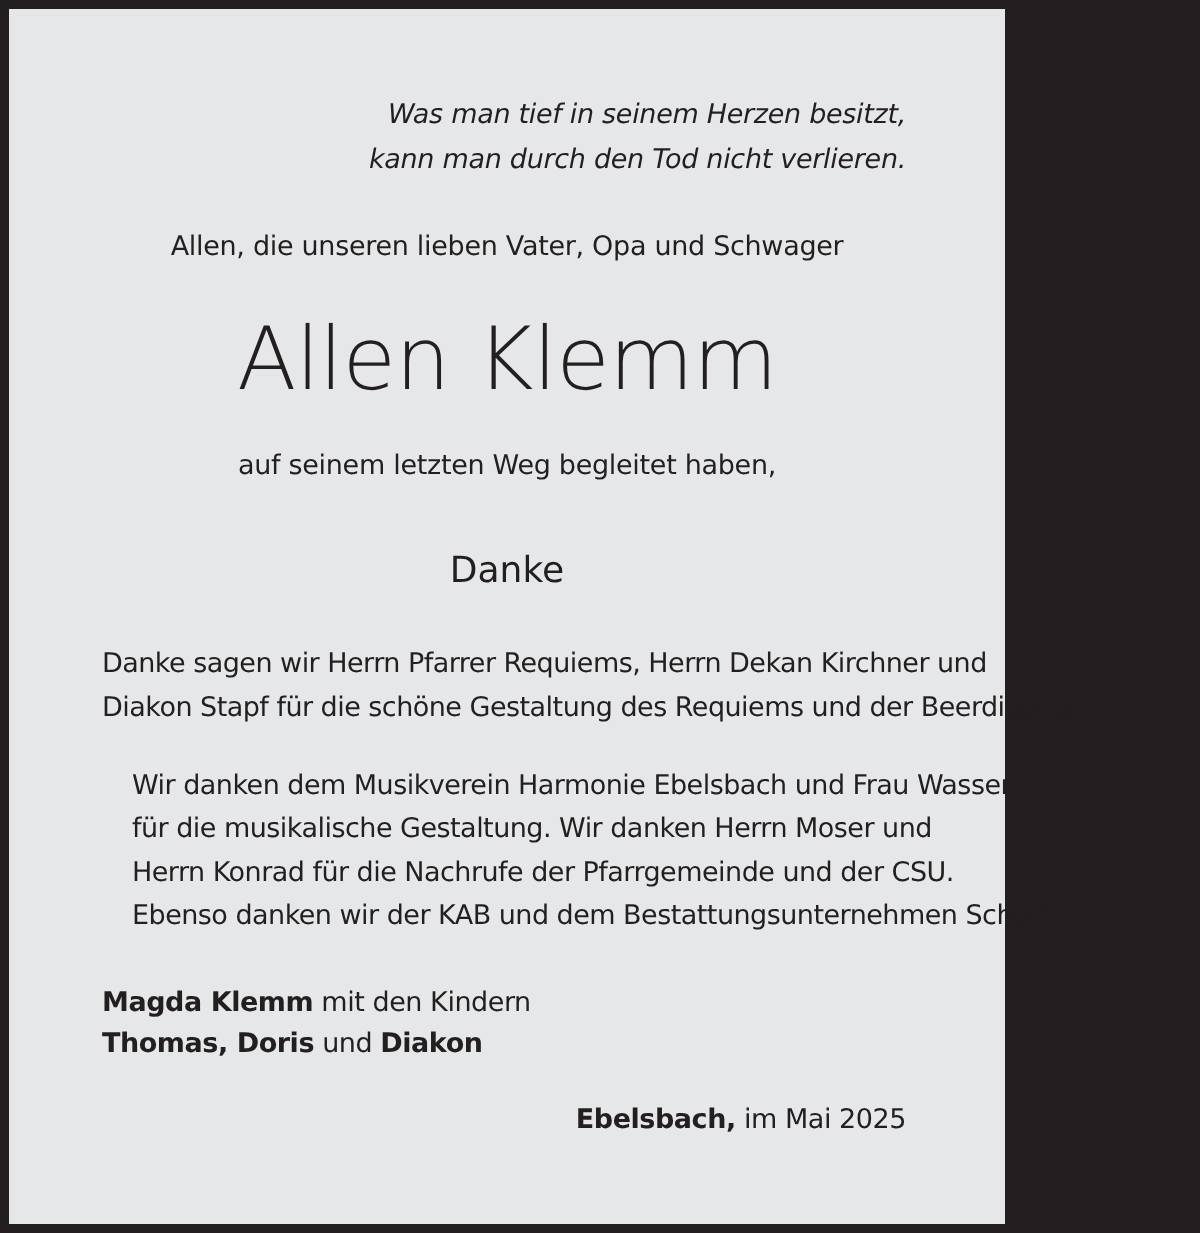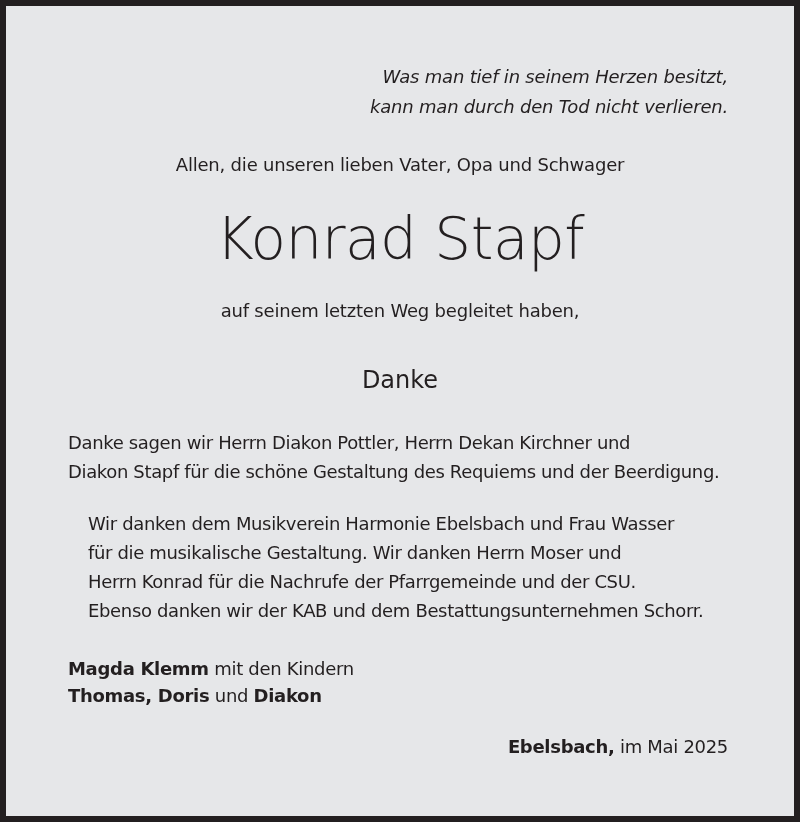--- a/index.html
+++ b/index.html
@@ -6,21 +6,21 @@
     body {
       width: 800px; height: 822px;
       background: #231f20;
       font-family: "DejaVu Sans", sans-serif;
       color: #231f20;
       overflow: hidden;
     }
     .card {
       position: absolute;
       left: 6px; top: 6px;
-      width: 788px; height: 810px;
+      width: 664px; height: 810px;
       background: #e6e7e9;
     }
     .abs { position: absolute; white-space: nowrap; }
     .quote {
       right: 66px; top: 56px;
       text-align: right;
       font-style: oblique;
       font-size: 18px;
       line-height: 30px;
       font-weight: 300;
@@ -44,28 +44,28 @@
 
 <div class="card">
 
   <div class="abs quote">
     <span class="line">Was man tief in seinem Herzen besitzt,</span>
     <span class="line">kann man durch den Tod nicht verlieren.</span>
   </div>
 
   <div class="abs center intro">Allen, die unseren lieben Vater, Opa und Schwager</div>
 
-  <div class="abs center name">Konrad Stapf</div>
+  <div class="abs center name">Allen Klemm</div>
 
   <div class="abs center after">auf seinem letzten Weg begleitet haben,</div>
 
   <div class="abs center danke">Danke</div>
 
   <div class="abs para p1">
-    <span class="line">Danke sagen wir Herrn Diakon Pottler, Herrn Dekan Kirchner und</span>
+    <span class="line">Danke sagen wir Herrn Pfarrer Requiems, Herrn Dekan Kirchner und</span>
     <span class="line">Diakon Stapf für die schöne Gestaltung des Requiems und der Beerdigung.</span>
   </div>
 
   <div class="abs para p2">
     <span class="line">Wir danken dem Musikverein Harmonie Ebelsbach und Frau Wasser</span>
     <span class="line">für die musikalische Gestaltung. Wir danken Herrn Moser und</span>
     <span class="line">Herrn Konrad für die Nachrufe der Pfarrgemeinde und der CSU.</span>
     <span class="line">Ebenso danken wir der KAB und dem Bestattungsunternehmen Schorr.</span>
   </div>
 

